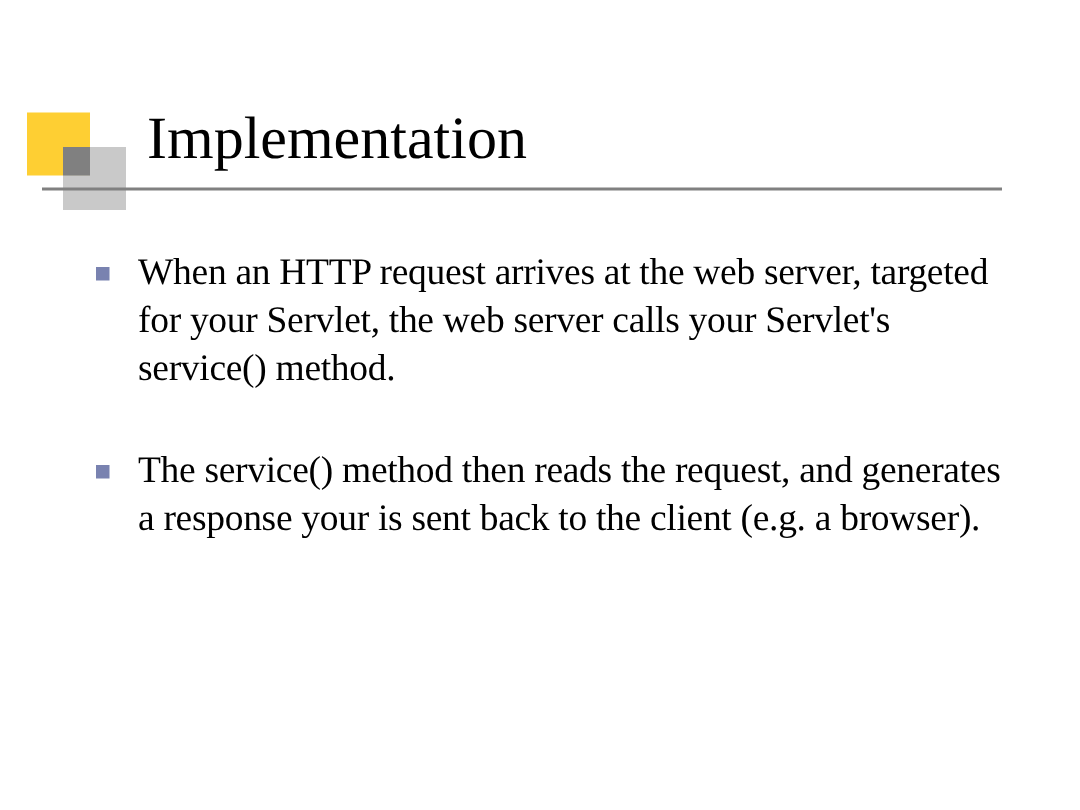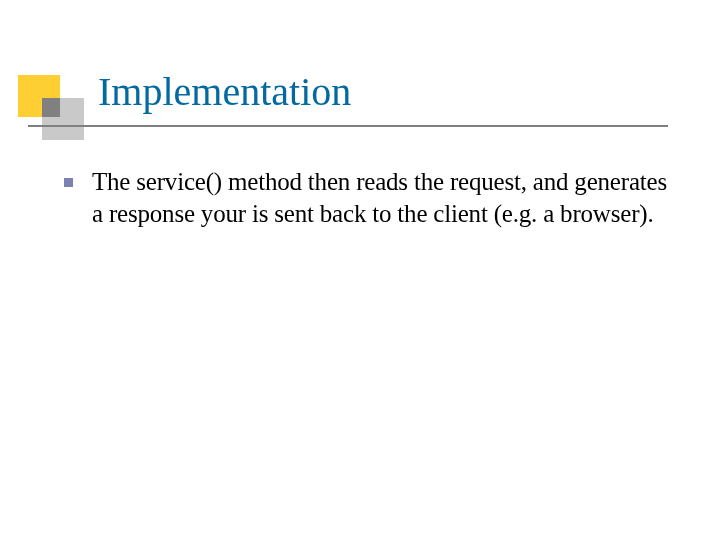--- a/index.html
+++ b/index.html
@@ -50,21 +50,21 @@
     height: 19px;
     background: #808080;
   }
   .title-text {
     position: absolute;
     left: 80px;
     top: -2px;
     font-size: 40px;
     font-family: Georgia, 'Times New Roman', serif;
     font-weight: 400;
-    color: #0369a1;
+    color: #000000;
   }
   .title-underline {
     position: absolute;
     left: 10px;
     top: 55px;
     width: 640px;
     height: 2px;
     background: #808080;
   }
   .body {
@@ -101,17 +101,21 @@
     <div class="title-yellow"></div>
     <div class="title-grey"></div>
     <div class="title-overlap"></div>
     <div class="title-text">Implementation</div>
     <div class="title-underline"></div>
   </div>
 
   <div class="body">
     <div class="bullet-row">
       <div class="bullet-marker"></div>
+      <div class="bullet-text">When an HTTP request arrives at the web server, targeted for your Servlet, the web server calls your Servlet's service() method.</div>
+    </div>
+    <div class="bullet-row">
+      <div class="bullet-marker"></div>
       <div class="bullet-text">The service() method then reads the  request, and generates a response your is  sent back to the client (e.g. a browser).</div>
     </div>
   </div>
 
 </div>
 
 </body></html>

